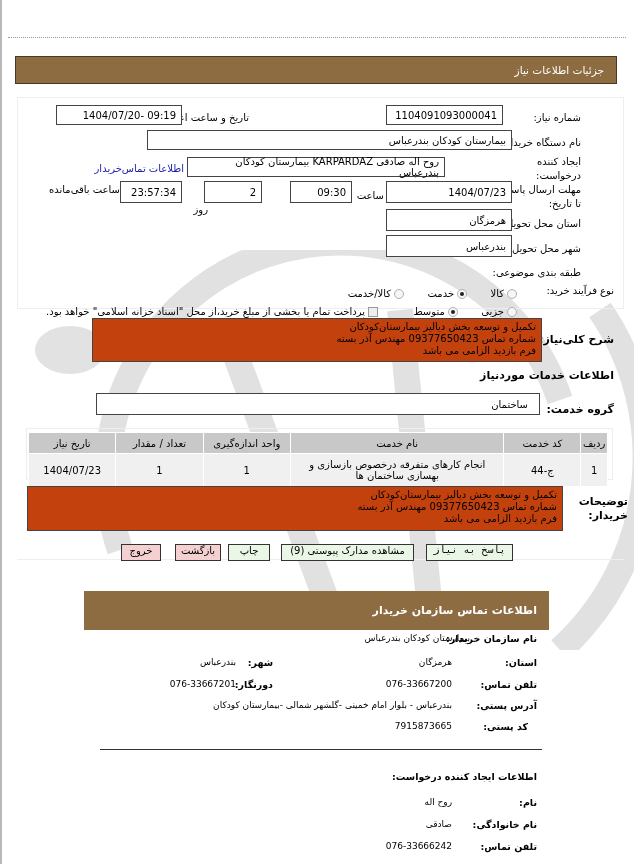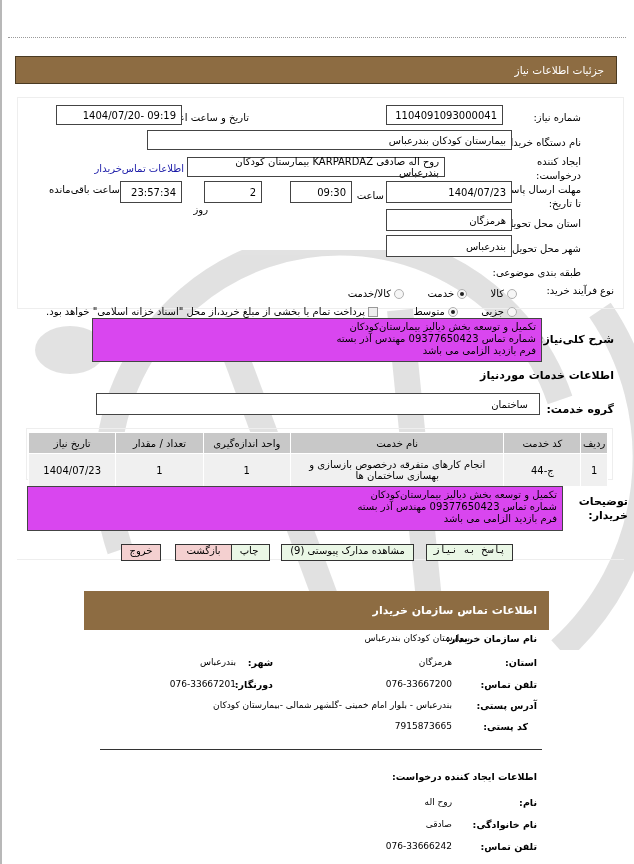--- a/index.html
+++ b/index.html
@@ -13,21 +13,21 @@
   .panel { position:absolute; left:17px; right:10px; top:97px; height:210px; border:1px solid #eeeeee; }
   .abs { position:absolute; white-space:nowrap;margin-top:23px; }
   .box { position:absolute; border:1px solid #444; background:#fff; box-sizing:border-box; display:flex; align-items:center; padding:0 5px; font-size:10px; direction:ltr; justify-content:flex-end; }
   .box.rtl { direction:rtl; justify-content:flex-start; }
   .lbl { position:absolute; font-size:10px; white-space:nowrap; }
   .blbl { font-weight:bold; font-size:11px; }
   .link { color:#1a1aa8; }
   .radio { display:inline-block; width:8px; height:8px; border:1px solid #b0b0b0; border-radius:50%; vertical-align:middle; margin:0 3px; background:#f6f6f6; position:relative; }
   .radio.on::after { content:""; position:absolute; left:2px; top:2px; width:4px; height:4px; background:#222; border-radius:50%; }
   .check { display:inline-block; width:8px; height:8px; border:1px solid #999; vertical-align:middle; margin:0 3px; background:#eee; }
-  .textarea { position:absolute; border:1px solid #444; background:#d946ef; box-sizing:border-box; padding:2px 5px; font-size:10px; line-height:12px; direction:rtl; text-align:right; }
+  .textarea { position:absolute; border:1px solid #444; background:#c2410c; box-sizing:border-box; padding:2px 5px; font-size:10px; line-height:12px; direction:rtl; text-align:right; }
   table.items { position:absolute; left:28px; top:432px; width:580px; border-collapse:collapse; font-size:10px; }
   table.items th { background:#c8c8c8; font-weight:normal; height:18px; border:1px solid #fff; }
   table.items td { background:#f0f0f0; text-align:center; height:30px; border:1px solid #fff; line-height:11px; }
   .tbl-wrap { position:absolute; left:26px; top:428px; width:585px; height:50px; border:1px solid #eee; }
   .btn { position:absolute; top:544px; height:17px; border:1px solid #333; box-sizing:border-box; font-size:10px; display:flex; align-items:center; justify-content:center; line-height:10px; padding-bottom:4px; }
   .btn.green { background:#eaf7e6; }
   .btn.red { background:#f4d0d0; }
   .info-lbl { position:absolute; font-size:9.5px; font-weight:bold; white-space:nowrap; }
   .info-val { position:absolute; font-size:9px; white-space:nowrap; }
   .hr { position:absolute; left:100px; top:749px; width:442px; height:1px; background:#333; }
@@ -166,21 +166,21 @@
 <div class="textarea" style="left:27px; top:486px; width:536px; height:45px;">
   <div>تکمیل و توسعه بخش دیالیز  بیمارستان‌کودکان</div>
   <div>شماره تماس 09377650423 مهندس آذر بسته</div>
   <div>فرم بازدید الزامی می باشد</div>
 </div>
 <div class="abs" style="left:17px; right:10px; top:536px; border-top:1px solid #eee;"></div>
 
 <div class="btn green" style="left:426px; width:87px;font-family:Liberation Mono, monospace;">پاسخ به نیاز</div>
 <div class="btn green" style="left:281px; width:133px;">مشاهده مدارک پیوستی (9)</div>
 <div class="btn green" style="left:228px; width:42px;">چاپ</div>
-<div class="btn red" style="left:175px; width:57px;">بازگشت</div>
+<div class="btn red" style="left:175px; width:46px;">بازگشت</div>
 <div class="btn red" style="left:121px; width:40px;">خروج</div>
 
 <div class="hdr hdr2">
   <span>اطلاعات تماس سازمان خریدار</span>
 </div>
 
 <span class="info-lbl" style="right:97px; top:633px;">نام سازمان خریدار:</span>
 <span class="info-val" style="right:164px; top:633px;">بیمارستان کودکان بندرعباس</span>
 
 <span class="info-lbl" style="right:97px; top:657px;">استان:</span>

